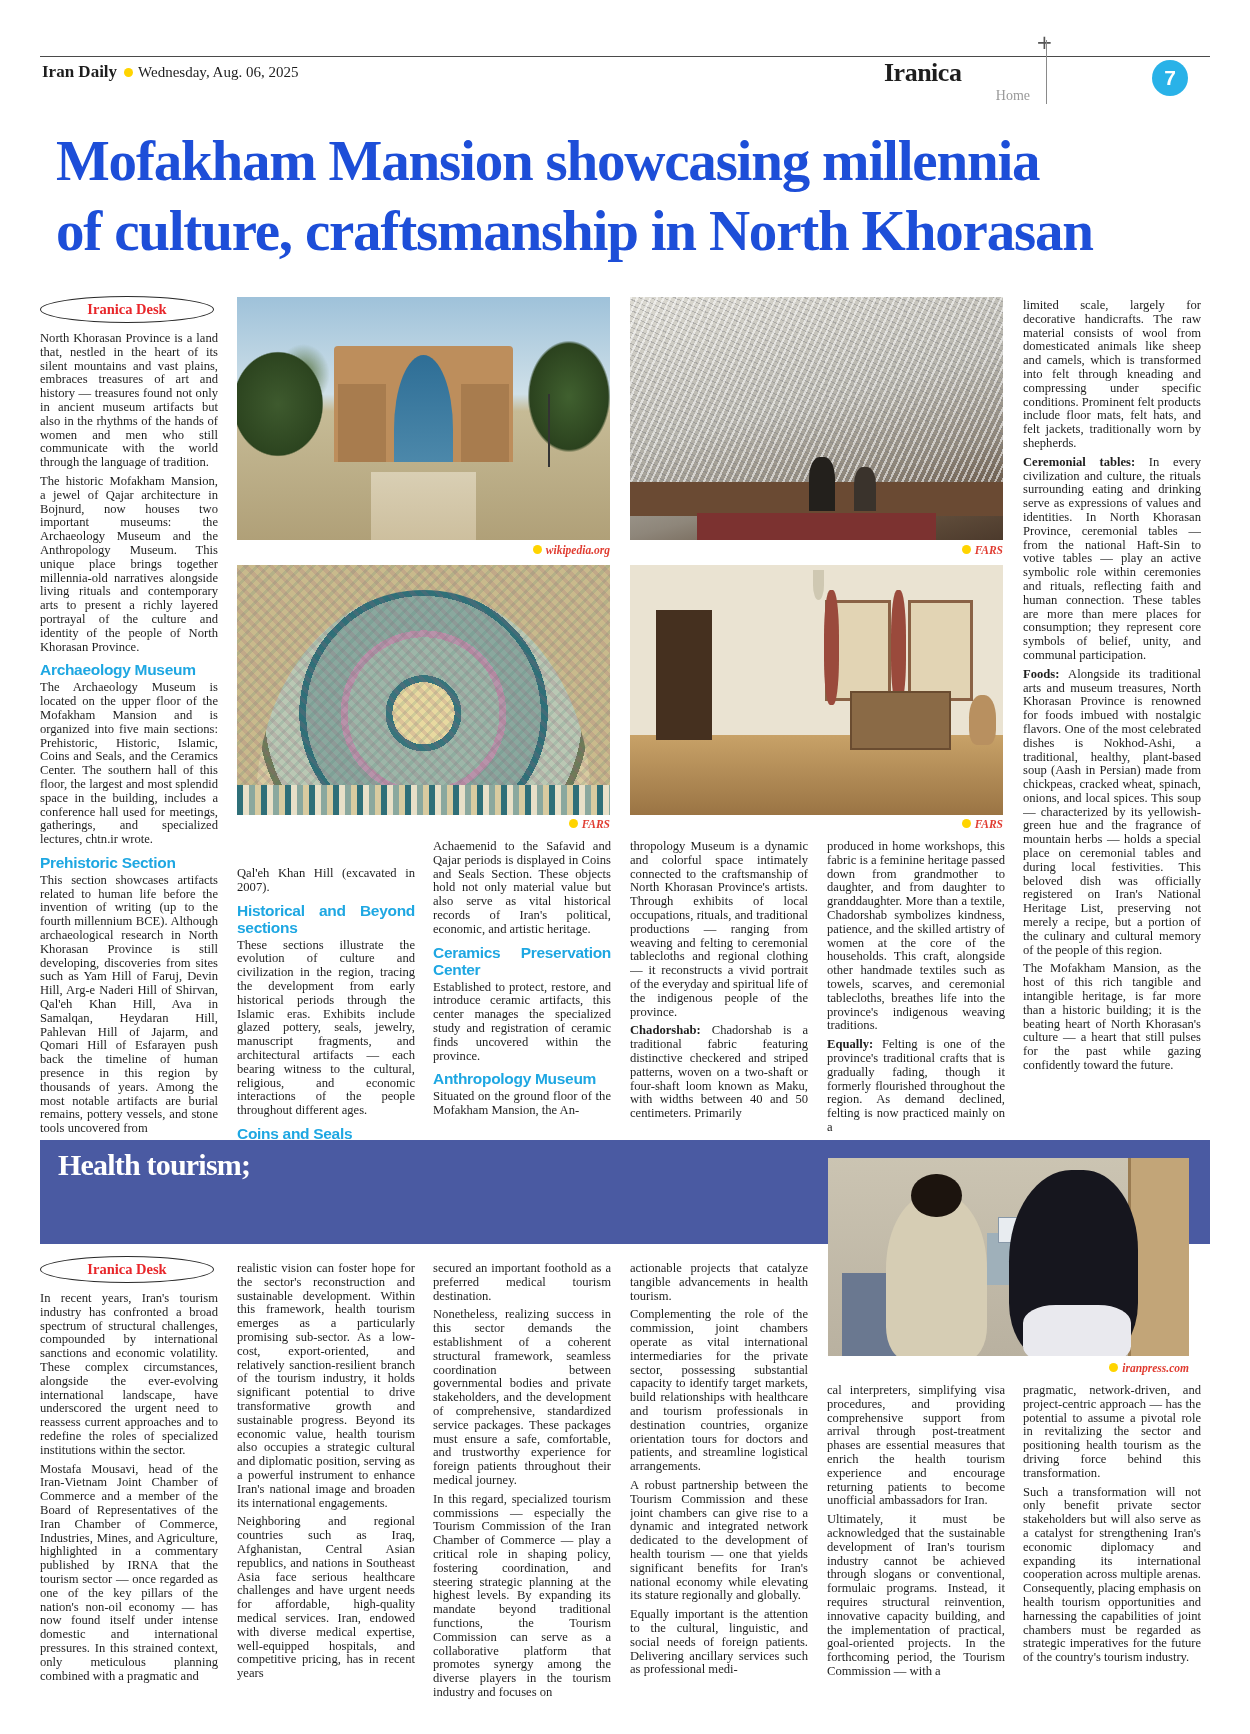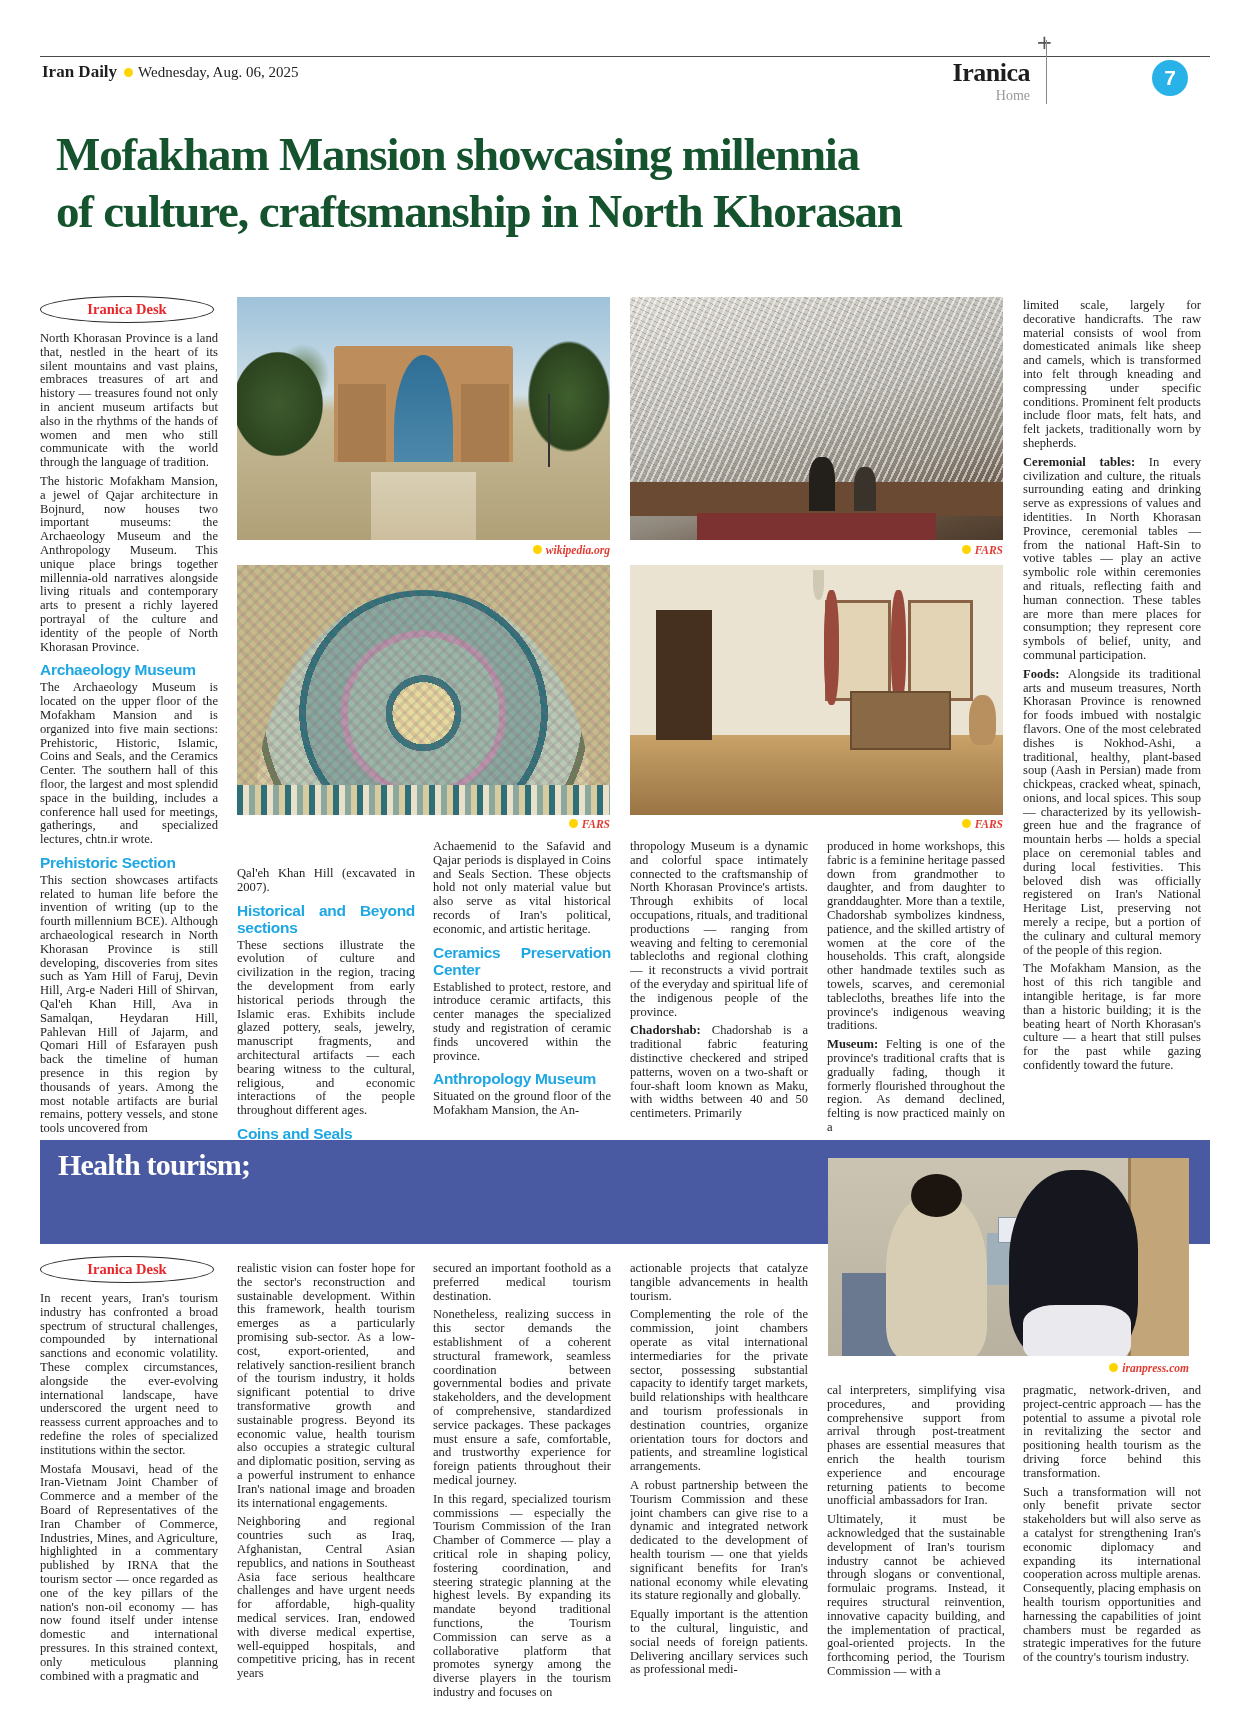--- a/index.html
+++ b/index.html
@@ -4,29 +4,29 @@
 <style>
   html,body{margin:0;padding:0;background:#e8e8e8;}
   .page{position:relative;width:1250px;height:1734px;background:#ffffff;overflow:hidden;
         font-family:"Liberation Serif", serif;color:#1e1e1e;margin:0 auto;}
   
   .toprule{position:absolute;left:40px;top:56px;width:1170px;border-top:1.5px solid #4a4a4a;}
   .paperline{position:absolute;left:42px;top:62px;font-size:16px;}
   .papername{font-weight:bold;font-size:17px;}
   .dot{display:inline-block;width:9px;height:9px;border-radius:50%;background:#ffd400;margin:0 5px 1px 7px;vertical-align:middle;}
   .datetxt{font-size:15px;}
-  .sectionname{position:absolute;left:884px;top:58px;width:146px;text-align:right;font-weight:bold;font-size:26px;letter-spacing:-.5px;}
+  .sectionname{position:absolute;left:884px;top:58px;width:146px;font-weight:bold;font-size:26px;letter-spacing:-.5px;}
   .homelbl{position:absolute;left:884px;top:88px;width:146px;text-align:right;font-size:14px;color:#9a9a9a;}
   .vdiv{position:absolute;left:1046px;top:40px;width:1px;height:64px;background:#8a8a8a;}
   .plus{position:absolute;left:1036px;top:30px;font-size:20px;color:#555;font-family:"DejaVu Sans",sans-serif;}
   .pagecircle{position:absolute;left:1152px;top:60px;width:36px;height:36px;border-radius:50%;background:#29b2e8;
               color:#fff;font-weight:bold;font-size:21px;text-align:center;line-height:36px;font-family:"Liberation Sans",sans-serif;}
   
-  .headline{position:absolute;left:56px;top:126px;width:1100px;font-size:47px;font-weight:800;
-            letter-spacing:-1.2px;line-height:1.22;color:#14532d;}
+  .headline{position:absolute;left:56px;top:126px;width:1100px;font-size:57px;font-weight:800;
+            letter-spacing:-1.2px;line-height:1.22;color:#1d4ed8;}
   
   .acol{position:absolute;width:178px;overflow:hidden;text-align:justify;font-size:12.6px;line-height:13.8px;}
   .acol p{margin:0 0 5px 0;}
   .sh{font-family:"Liberation Sans",sans-serif;font-size:15.5px;line-height:17px;font-weight:bold;color:#1ea7e2;margin:7px 0 3px 0;letter-spacing:-.3px;}
   .ld{font-weight:bold;}
   .deskoval{width:172px;height:25px;border:1.4px solid #2a2a2a;border-radius:50%;text-align:center;
             line-height:24px;color:#e8262a;font-weight:bold;font-size:14.5px;margin:0 0 9px 0;}
   
   .ph{position:absolute;overflow:hidden;background:#cfc8b8;}
   .ph div{position:absolute;}
@@ -177,21 +177,21 @@
     <p>Situated on the ground floor of the Mofakham Mansion, the An-</p>
   </div>
 
   <div class="acol" style="left:630px;top:840px;height:314px;">
     <p>thropology Museum is a dynamic and colorful space intimately connected to the craftsmanship of North Khorasan Province's artists. Through exhibits of local occupations, rituals, and traditional productions — ranging from weaving and felting to ceremonial tablecloths and regional clothing — it reconstructs a vivid portrait of the everyday and spiritual life of the indigenous people of the province.</p>
     <p><b class="ld">Chadorshab: </b><span>Chadorshab is a traditional fabric featuring distinctive checkered and striped patterns, woven on a two-shaft or four-shaft loom known as Maku, with widths between 40 and 50 centimeters. Primarily</span></p>
   </div>
 
   <div class="acol" style="left:827px;top:840px;height:314px;">
     <p>produced in home workshops, this fabric is a feminine heritage passed down from grandmother to daughter, and from daughter to granddaughter. More than a textile, Chadorshab symbolizes kindness, patience, and the skilled artistry of women at the core of the households. This craft, alongside other handmade textiles such as towels, scarves, and ceremonial tablecloths, breathes life into the province's indigenous weaving traditions.</p>
-    <p><b class="ld">Museum: </b><span>Felting is one of the province's traditional crafts that is gradually fading, though it formerly flourished throughout the region. As demand declined, felting is now practiced mainly on a</span></p>
+    <p><b class="ld">Equally: </b><span>Felting is one of the province's traditional crafts that is gradually fading, though it formerly flourished throughout the region. As demand declined, felting is now practiced mainly on a</span></p>
   </div>
 
   <div class="acol" style="left:1023px;top:299px;height:856px;">
     <p>limited scale, largely for decorative handicrafts. The raw material consists of wool from domesticated animals like sheep and camels, which is transformed into felt through kneading and compressing under specific conditions. Prominent felt products include floor mats, felt hats, and felt jackets, traditionally worn by shepherds.</p>
     <p><b class="ld">Ceremonial tables: </b><span>In every civilization and culture, the rituals surrounding eating and drinking serve as expressions of values and identities. In North Khorasan Province, ceremonial tables — from the national Haft-Sin to votive tables — play an active symbolic role within ceremonies and rituals, reflecting faith and human connection. These tables are more than mere places for consumption; they represent core symbols of belief, unity, and communal participation.</span></p>
     <p><b class="ld">Foods: </b><span>Alongside its traditional arts and museum treasures, North Khorasan Province is renowned for foods imbued with nostalgic flavors. One of the most celebrated dishes is Nokhod-Ashi, a traditional, healthy, plant-based soup (Aash in Persian) made from chickpeas, cracked wheat, spinach, onions, and local spices. This soup — characterized by its yellowish-green hue and the fragrance of mountain herbs — holds a special place on ceremonial tables and during local festivities. This beloved dish was officially registered on Iran's National Heritage List, preserving not merely a recipe, but a portion of the culinary and cultural memory of the people of this region.</span></p>
     <p>The Mofakham Mansion, as the host of this rich tangible and intangible heritage, is far more than a historic building; it is the beating heart of North Khorasan's culture — a heart that still pulses for the past while gazing confidently toward the future.</p>
   </div>
 
   <div class="banner">

